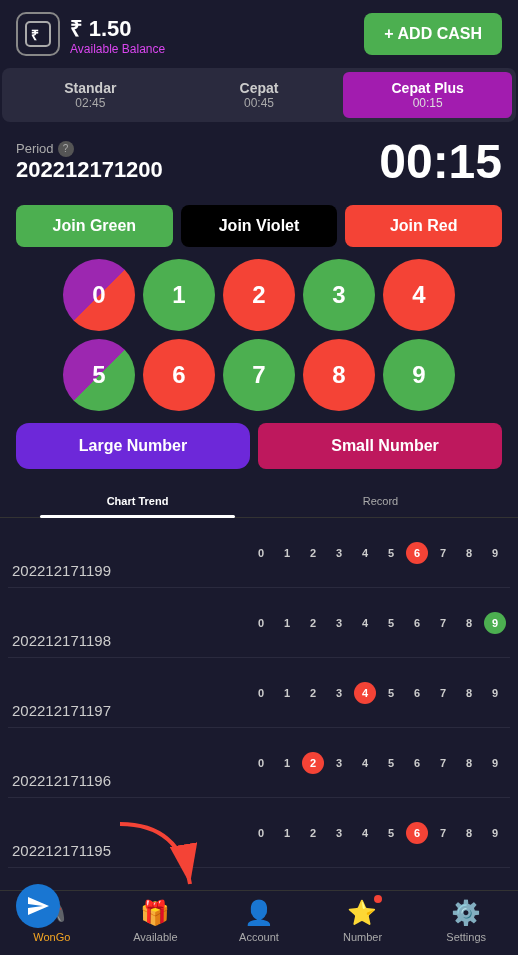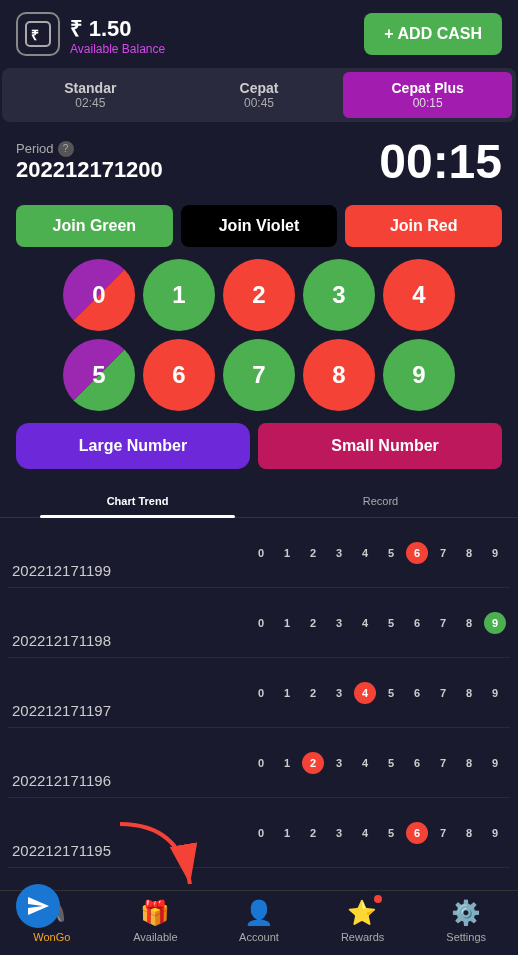--- a/index.html
+++ b/index.html
@@ -513,19 +513,19 @@
   </div>
   <div class="nav-item">
     <div class="nav-icon">👤</div>
     <div class="nav-label">Account</div>
   </div>
   <div class="nav-item">
     <div class="nav-icon" style="position:relative;">
       ⭐
       <span class="badge"></span>
     </div>
-    <div class="nav-label">Rewards</div>
+    <div class="nav-label">Number</div>
   </div>
   <div class="nav-item">
     <div class="nav-icon">⚙️</div>
     <div class="nav-label">Settings</div>
   </div>
 </div>
 
 </body></html>

